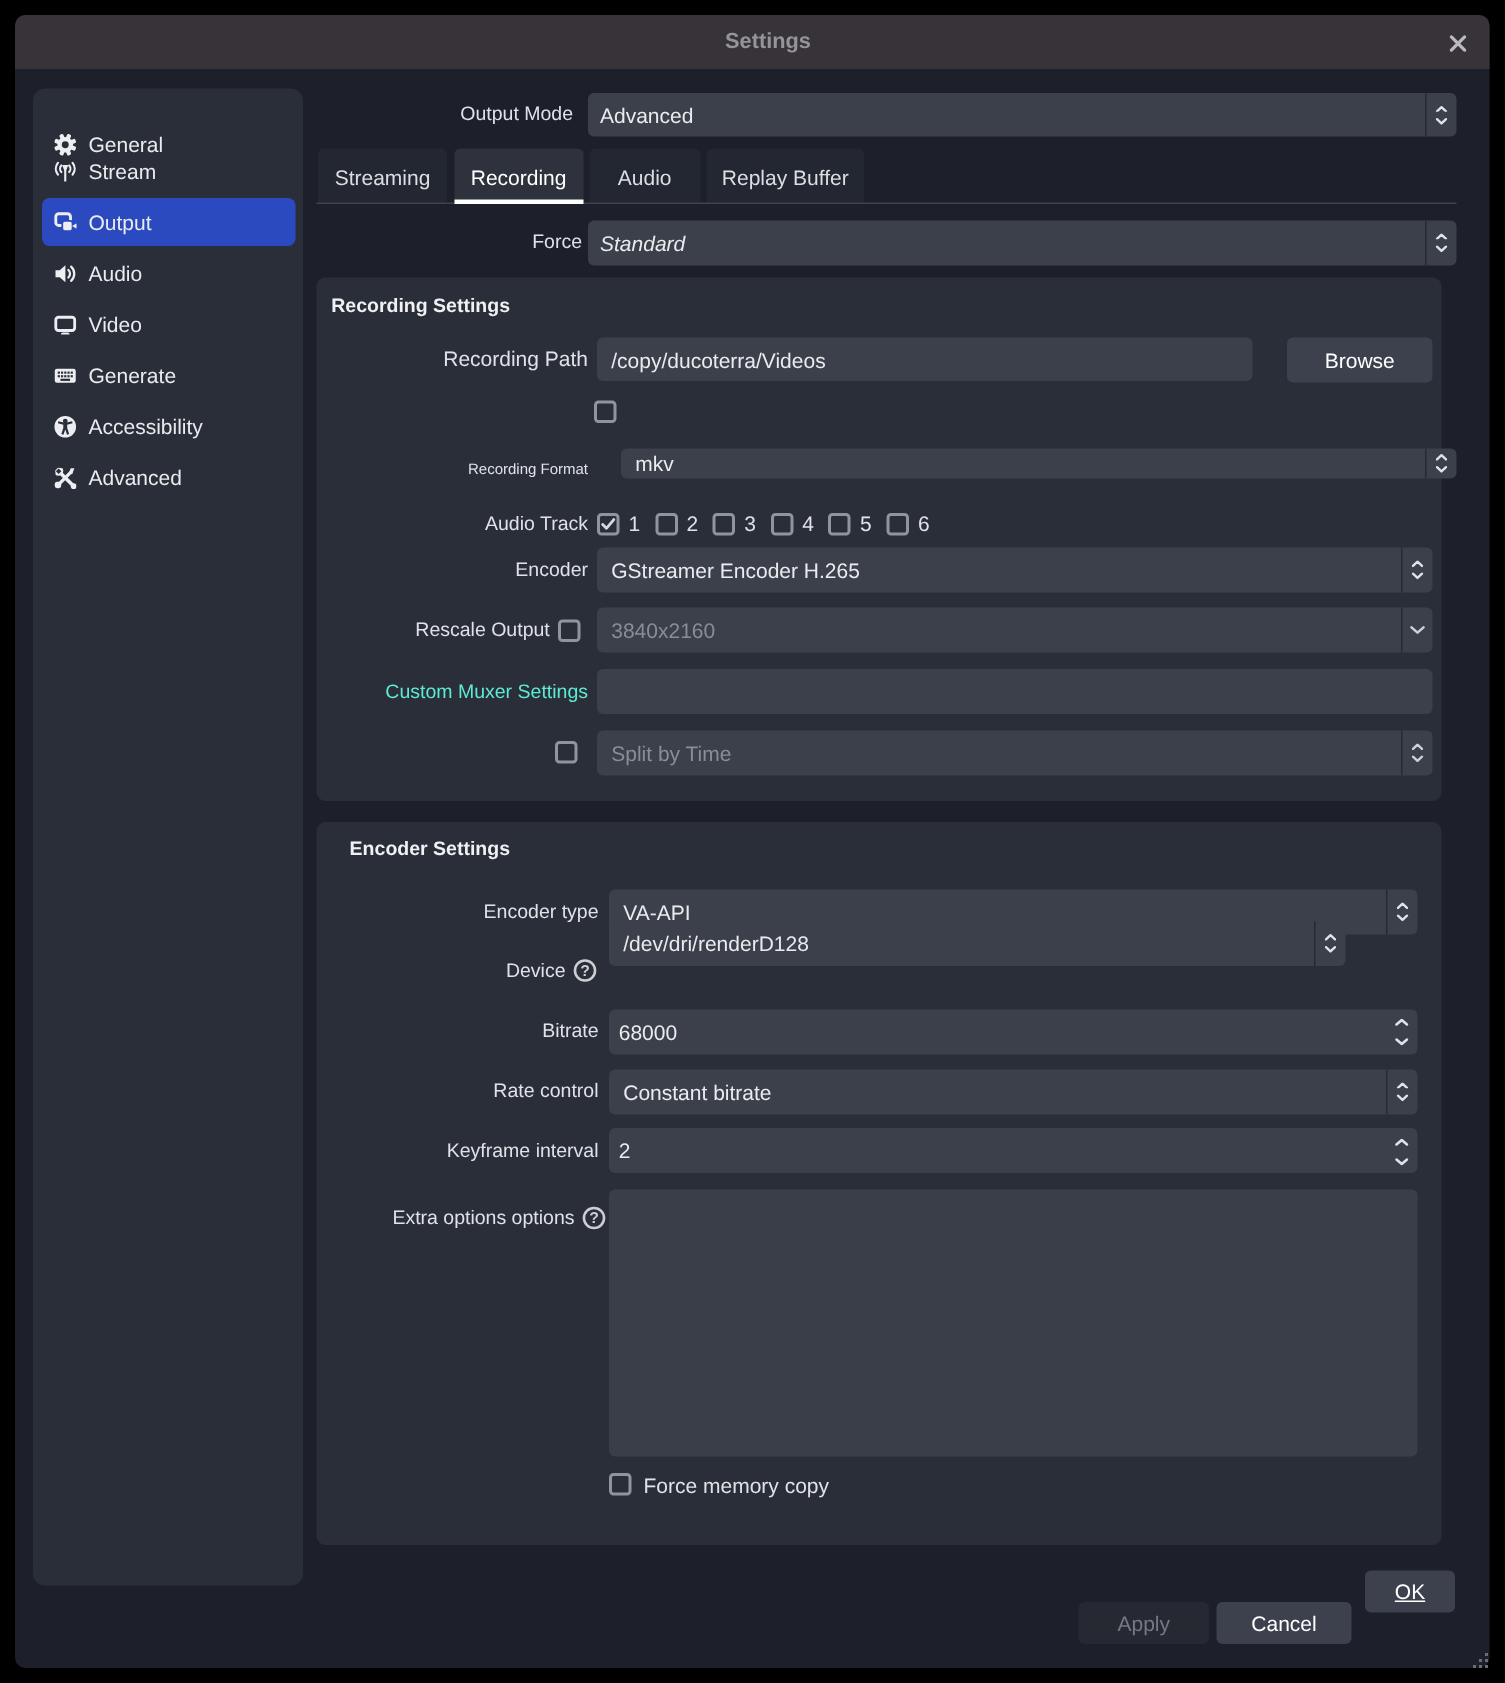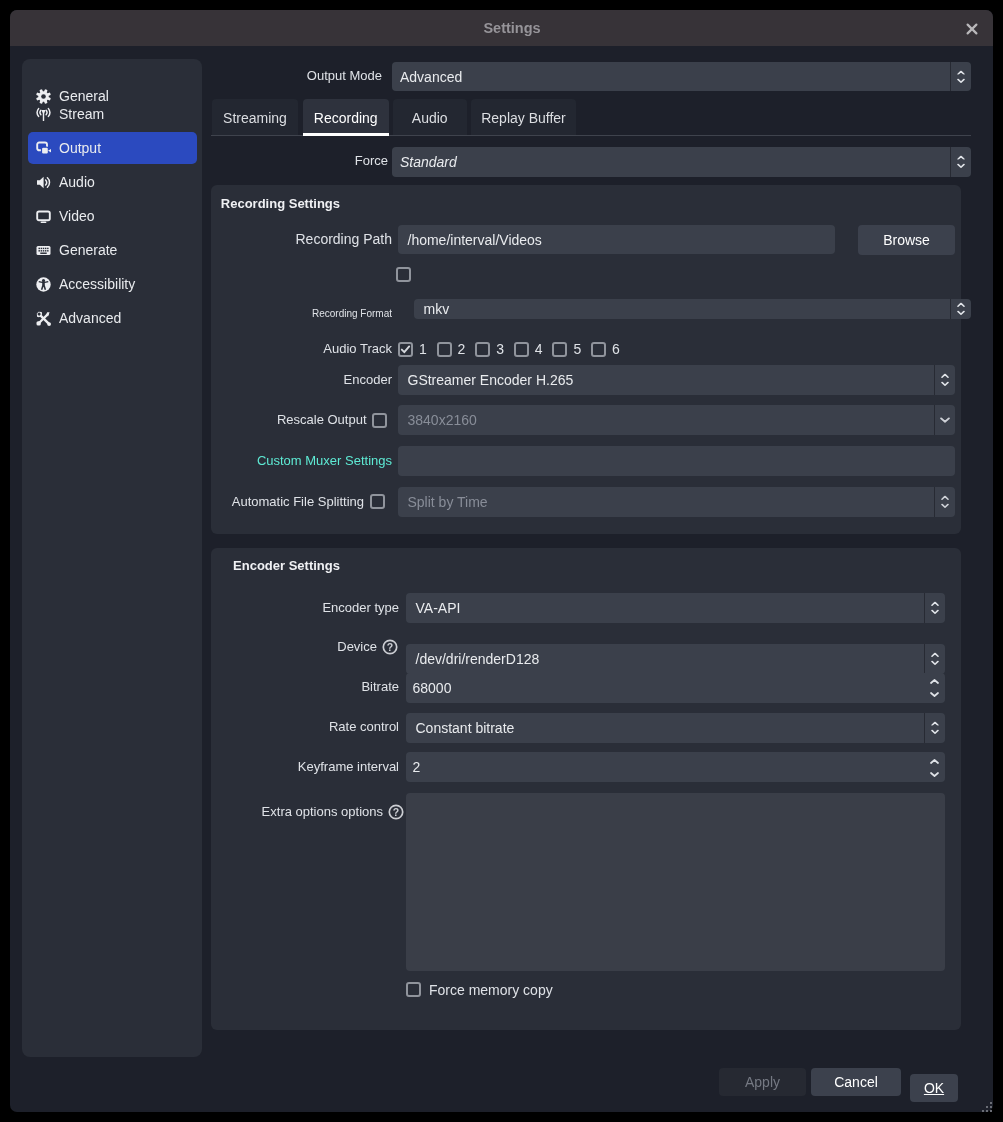--- a/index.html
+++ b/index.html
@@ -126,21 +126,21 @@
           <svg width="8" height="4.8" viewBox="0 0 8 4.8">
             <path d="M1 1 L4.0 3.8 L7 1" fill="none" stroke="#dfe2e7" stroke-width="1.6" stroke-linecap="round" stroke-linejoin="round"></path>
           </svg>
         </div>
       </div>
     </div>
     <div class="gbox" style="top:175px;height:349px;"></div>
     <div class="lab" style="left:10px;top:183.5px;width:320px;font-weight:normal;font-size:13px;color:#f0f1f4;"><b>Recording Settings</b></div>
     <div class="lab" style="left:62px;top:218.5px;width:320px;font-weight:normal;font-size:14px;color:#dfe2e7;">Recording Path</div>
     <div class="fld" style="left:388px;top:215px;width:437px;height:29px;">
-      <div class="ftxt">/home/interval/Videos</div>
+      <div class="ftxt">/copy/ducoterra/Videos</div>
     </div>
     <div class="btn" style="left:848px;top:215px;width:97px;height:30px;line-height:31px;">Browse</div>
     <div class="cb" style="left:386px;top:257px;"></div>
     <div class="lab" style="left:62px;top:293.5px;width:320px;font-weight:normal;font-size:10px;color:#dfe2e7;">Recording Format</div>
     <div class="fld" style="left:404px;top:289px;width:557px;height:20px;">
       <div class="ftxt" style="color:#e9ebee;">mkv</div>
       <div class="az" style="width:21px;border-left:1px solid #272a33;">
         <div class="azin">
           <svg width="8" height="4.8" viewBox="0 0 8 4.8">
             <path d="M1 3.8 L4.0 1 L7 3.8" fill="none" stroke="#dfe2e7" stroke-width="1.6" stroke-linecap="round" stroke-linejoin="round"></path>
@@ -191,21 +191,20 @@
           <svg width="10" height="5.5" viewBox="0 0 10 5.5">
             <path d="M1 1 L5.0 4.5 L9 1" fill="none" stroke="#cdd0d6" stroke-width="1.7" stroke-linecap="round" stroke-linejoin="round"></path>
           </svg>
         </div>
       </div>
     </div>
     <div class="lab" style="left:62px;top:440.5px;width:320px;font-weight:normal;font-size:13px;color:#5eead4;">Custom Muxer Settings</div>
     <div class="fld" style="left:388px;top:436px;width:557px;height:30px;">
       <div class="ftxt"></div>
     </div>
-    <div class="lab" style="left:34px;top:481.5px;width:320px;font-weight:normal;font-size:13px;color:#dfe2e7;">Automatic File Splitting</div>
     <div class="cb" style="left:360px;top:484px;"></div>
     <div class="fld" style="left:388px;top:477px;width:557px;height:30px;">
       <div class="ftxt" style="color:#888d98;">Split by Time</div>
       <div class="az" style="width:21px;border-left:1px solid #272a33;">
         <div class="azin">
           <svg width="8" height="4.8" viewBox="0 0 8 4.8">
             <path d="M1 3.8 L4.0 1 L7 3.8" fill="none" stroke="#cdd0d6" stroke-width="1.6" stroke-linecap="round" stroke-linejoin="round"></path>
           </svg>
           <svg width="8" height="4.8" viewBox="0 0 8 4.8">
             <path d="M1 1 L4.0 3.8 L7 1" fill="none" stroke="#cdd0d6" stroke-width="1.6" stroke-linecap="round" stroke-linejoin="round"></path>
@@ -227,21 +226,21 @@
             <path d="M1 1 L4.0 3.8 L7 1" fill="none" stroke="#dfe2e7" stroke-width="1.6" stroke-linecap="round" stroke-linejoin="round"></path>
           </svg>
         </div>
       </div>
     </div>
     <div class="lab" style="left:47px;top:626.5px;width:320px;font-weight:normal;font-size:13px;color:#dfe2e7;">Device</div>
     <svg style="position:absolute;left:372px;top:629px;" width="16" height="16" viewBox="0 0 16 16">
       <circle cx="8" cy="8" r="6.7" fill="none" stroke="#ccced3" stroke-width="1.7"></circle>
       <text x="8" y="11.6" font-size="10.5" font-family="Liberation Sans" font-weight="bold" fill="#ccced3" text-anchor="middle">?</text>
     </svg>
-    <div class="fld" style="left:396px;top:634px;width:539px;height:30px;">
+    <div class="fld" style="left:396px;top:604px;width:491px;height:30px;">
       <div class="ftxt" style="color:#e9ebee;">/dev/dri/renderD128</div>
       <div class="az" style="width:21px;border-left:1px solid #272a33;">
         <div class="azin">
           <svg width="8" height="4.8" viewBox="0 0 8 4.8">
             <path d="M1 3.8 L4.0 1 L7 3.8" fill="none" stroke="#dfe2e7" stroke-width="1.6" stroke-linecap="round" stroke-linejoin="round"></path>
           </svg>
           <svg width="8" height="4.8" viewBox="0 0 8 4.8">
             <path d="M1 1 L4.0 3.8 L7 1" fill="none" stroke="#dfe2e7" stroke-width="1.6" stroke-linecap="round" stroke-linejoin="round"></path>
           </svg>
         </div>
@@ -296,21 +295,21 @@
     <div class="lab" style="left:53px;top:791.5px;width:320px;font-weight:normal;font-size:13px;color:#dfe2e7;">Extra options options</div>
     <svg style="position:absolute;left:378.3px;top:794.3px;" width="16" height="16" viewBox="0 0 16 16">
       <circle cx="8" cy="8" r="6.7" fill="none" stroke="#ccced3" stroke-width="1.7"></circle>
       <text x="8" y="11.6" font-size="10.5" font-family="Liberation Sans" font-weight="bold" fill="#ccced3" text-anchor="middle">?</text>
     </svg>
     <div class="fld" style="left:396px;top:783px;width:539px;height:178px;background:#3a3e48;"></div>
     <div class="cb" style="left:396px;top:972px;"></div>
     <div class="lab" style="left:419px;top:970px;width:300px;text-align:left;">Force memory copy</div>
     <div class="btn disabled" style="left:709px;top:1058px;width:87px;">Apply</div>
     <div class="btn" style="left:801px;top:1058px;width:90px;">Cancel</div>
-    <div class="btn" style="left:900px;top:1064px;width:48px;text-decoration:underline;">OK</div>
+    <div class="btn" style="left:900px;top:1037px;width:60px;text-decoration:underline;">OK</div>
     <svg style="position:absolute;left:972px;top:1092px;" width="10" height="10" viewBox="0 0 10 10">
       <rect x="8" y="0" width="2" height="2" fill="#6a6d75"></rect>
       <rect x="4" y="4" width="2" height="2" fill="#6a6d75"></rect>
       <rect x="8" y="4" width="2" height="2" fill="#6a6d75"></rect>
       <rect x="0" y="8" width="2" height="2" fill="#6a6d75"></rect>
       <rect x="4" y="8" width="2" height="2" fill="#6a6d75"></rect>
       <rect x="8" y="8" width="2" height="2" fill="#6a6d75"></rect>
     </svg>
   </div>
 </body></html>

